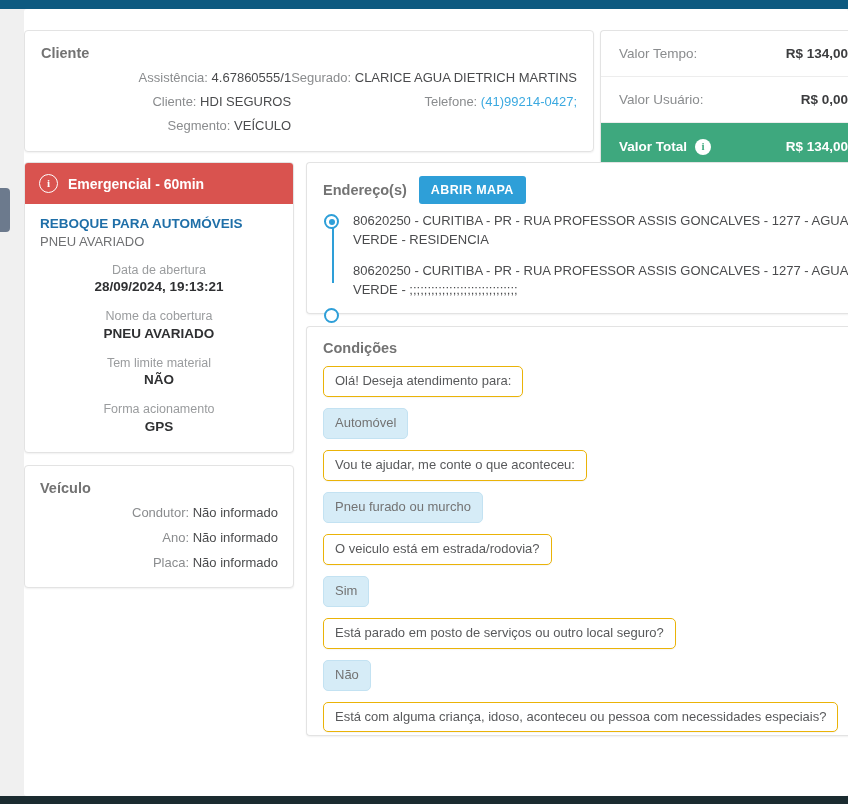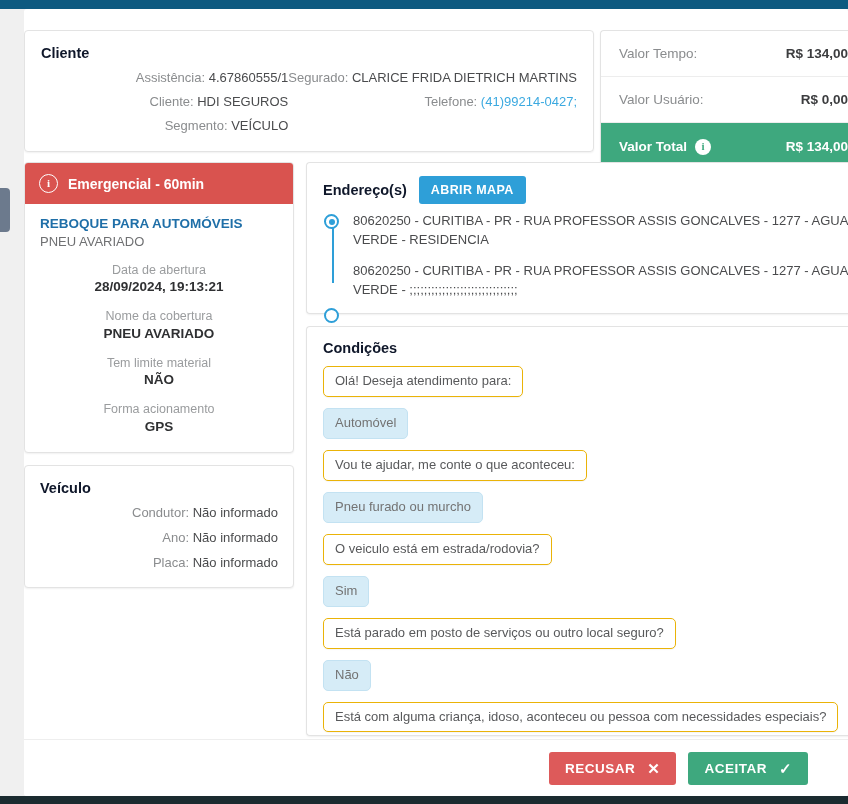--- a/index.html
+++ b/index.html
@@ -72,21 +72,21 @@
 
   
   .card {
     background: #ffffff;
     border: 1px solid #e3e3e3;
     border-radius: 4px;
     box-shadow: 0 1px 2px rgba(0,0,0,.06);
     box-sizing: border-box;
   }
   .card-title {
-    color: #0f172a;
+    color: #737373;
     font-weight: bold;
     font-size: 14.5px;
     margin: 0 0 10px 0;
   }
 
   
   .client-card {
     position: absolute;
     left: 0px;
     top: 21px;
@@ -414,21 +414,21 @@
               <span class="v">HDI SEGUROS</span>
             </div>
             <div class="kv">
               <span>Segmento:</span>
               <span class="v">VEÍCULO</span>
             </div>
           </div>
           <div class="client-col right">
             <div class="kv">
               <span>Segurado:</span>
-              <span class="v">CLARICE FRIDA DIETRICH MARTINS</span>
+              <span class="v">CLARICE AGUA DIETRICH MARTINS</span>
             </div>
             <div class="kv">
               <span>Telefone:</span>
               <span class="v link">(41)99214-0427;</span>
             </div>
           </div>
         </div>
       </div>
 
       <div class="value-panel">
@@ -530,27 +530,17 @@
             <div class="bubble-row"><span class="bubble a">Não</span></div>
             <div class="bubble-row"><span class="bubble q">Está com alguma criança, idoso, aconteceu ou pessoa com necessidades especiais?</span></div>
 
           </div>
         </div>
 
       </div>
 
     </div>
 
-    <div class="footer">
-      <button class="action-btn refuse">
-        <span>RECUSAR</span>
-        <span class="glyph">✕</span>
-      </button>
-      <button class="action-btn accept">
-        <span>ACEITAR</span>
-        <span class="glyph">✓</span>
-      </button>
-    </div>
 
   </div>
 </div>
 
 <div class="bottombar"></div>
 
 </body></html>

